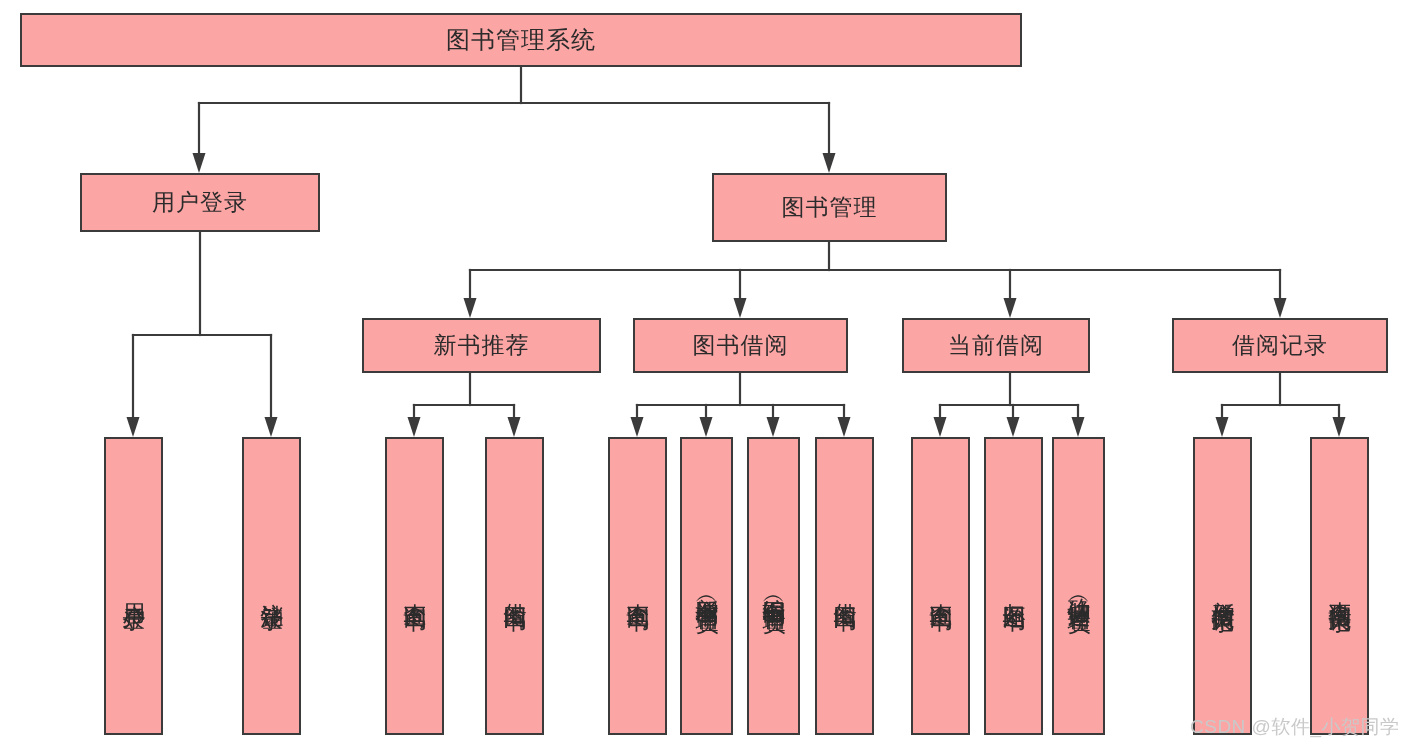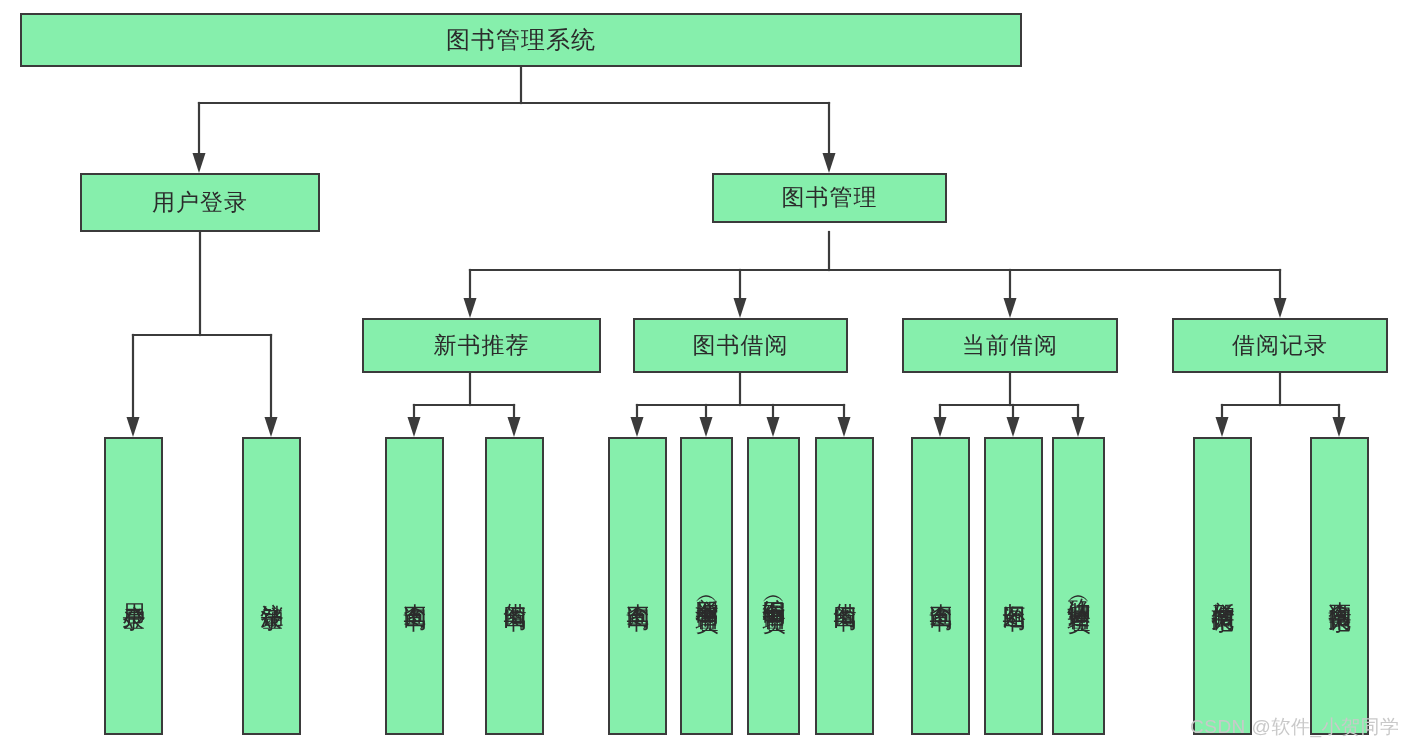--- a/index.html
+++ b/index.html
@@ -24,21 +24,21 @@
     position: absolute;
     top: 0;
     left: 0;
     width: 1405px;
     height: 747px;
     display: block;
   }
   .node-box {
     position: absolute;
     box-sizing: border-box;
-    background: #86efac;
+    background: #fca5a5;
     border: 2px solid #3b3b3b;
     display: flex;
     align-items: center;
     justify-content: center;
     color: #2b2b2b;
     line-height: 1.12;
   }
   .node-box.horizontal {
     font-size: 23px;
     letter-spacing: 1px;
@@ -139,30 +139,30 @@
         <polygon points="1332.5,417 1345.5,417 1339,437" fill="#3b3b3b"></polygon>
       </g>
     </svg>
   <div id="node-layer">
       <div class="node-box horizontal root" style="left: 20px; top: 13px; width: 1002px; height: 54px; border-color: rgb(59, 59, 59); color: rgb(43, 43, 43);">
         <span class="node-text">图书管理系统</span>
       </div>
       <div class="node-box horizontal" style="left: 80px; top: 173px; width: 240px; height: 59px; border-color: rgb(59, 59, 59); color: rgb(43, 43, 43);">
         <span class="node-text">用户登录</span>
       </div>
-      <div class="node-box horizontal" style="left: 712px; top: 173px; width: 235px; height: 50px; border-color: rgb(59, 59, 59); color: rgb(43, 43, 43);">
+      <div class="node-box horizontal" style="left: 712px; top: 173px; width: 235px; height: 69px; border-color: rgb(59, 59, 59); color: rgb(43, 43, 43);">
         <span class="node-text">图书管理</span>
       </div>
       <div class="node-box horizontal" style="left: 362px; top: 318px; width: 239px; height: 55px; border-color: rgb(59, 59, 59); color: rgb(43, 43, 43);">
         <span class="node-text">新书推荐</span>
       </div>
       <div class="node-box horizontal" style="left: 633px; top: 318px; width: 215px; height: 55px; border-color: rgb(59, 59, 59); color: rgb(43, 43, 43); align-items: center;">
         <span class="node-text">图书借阅</span>
       </div>
-      <div class="node-box horizontal" style="left: 902px; top: 318px; width: 216px; height: 55px; border-color: rgb(59, 59, 59); color: rgb(43, 43, 43);">
+      <div class="node-box horizontal" style="left: 902px; top: 318px; width: 188px; height: 55px; border-color: rgb(59, 59, 59); color: rgb(43, 43, 43);">
         <span class="node-text">当前借阅</span>
       </div>
       <div class="node-box horizontal" style="left: 1172px; top: 318px; width: 216px; height: 55px; border-color: rgb(59, 59, 59); color: rgb(43, 43, 43);">
         <span class="node-text">借阅记录</span>
       </div>
       <div class="node-box vertical" style="left: 104px; top: 437px; width: 59px; height: 298px; border-color: rgb(59, 59, 59); color: rgb(43, 43, 43);">
         <span class="node-text">用户登录</span>
       </div>
       <div class="node-box vertical" style="left: 242px; top: 437px; width: 59px; height: 298px; border-color: rgb(59, 59, 59); color: rgb(43, 43, 43);">
         <span class="node-text">注销登录</span>

